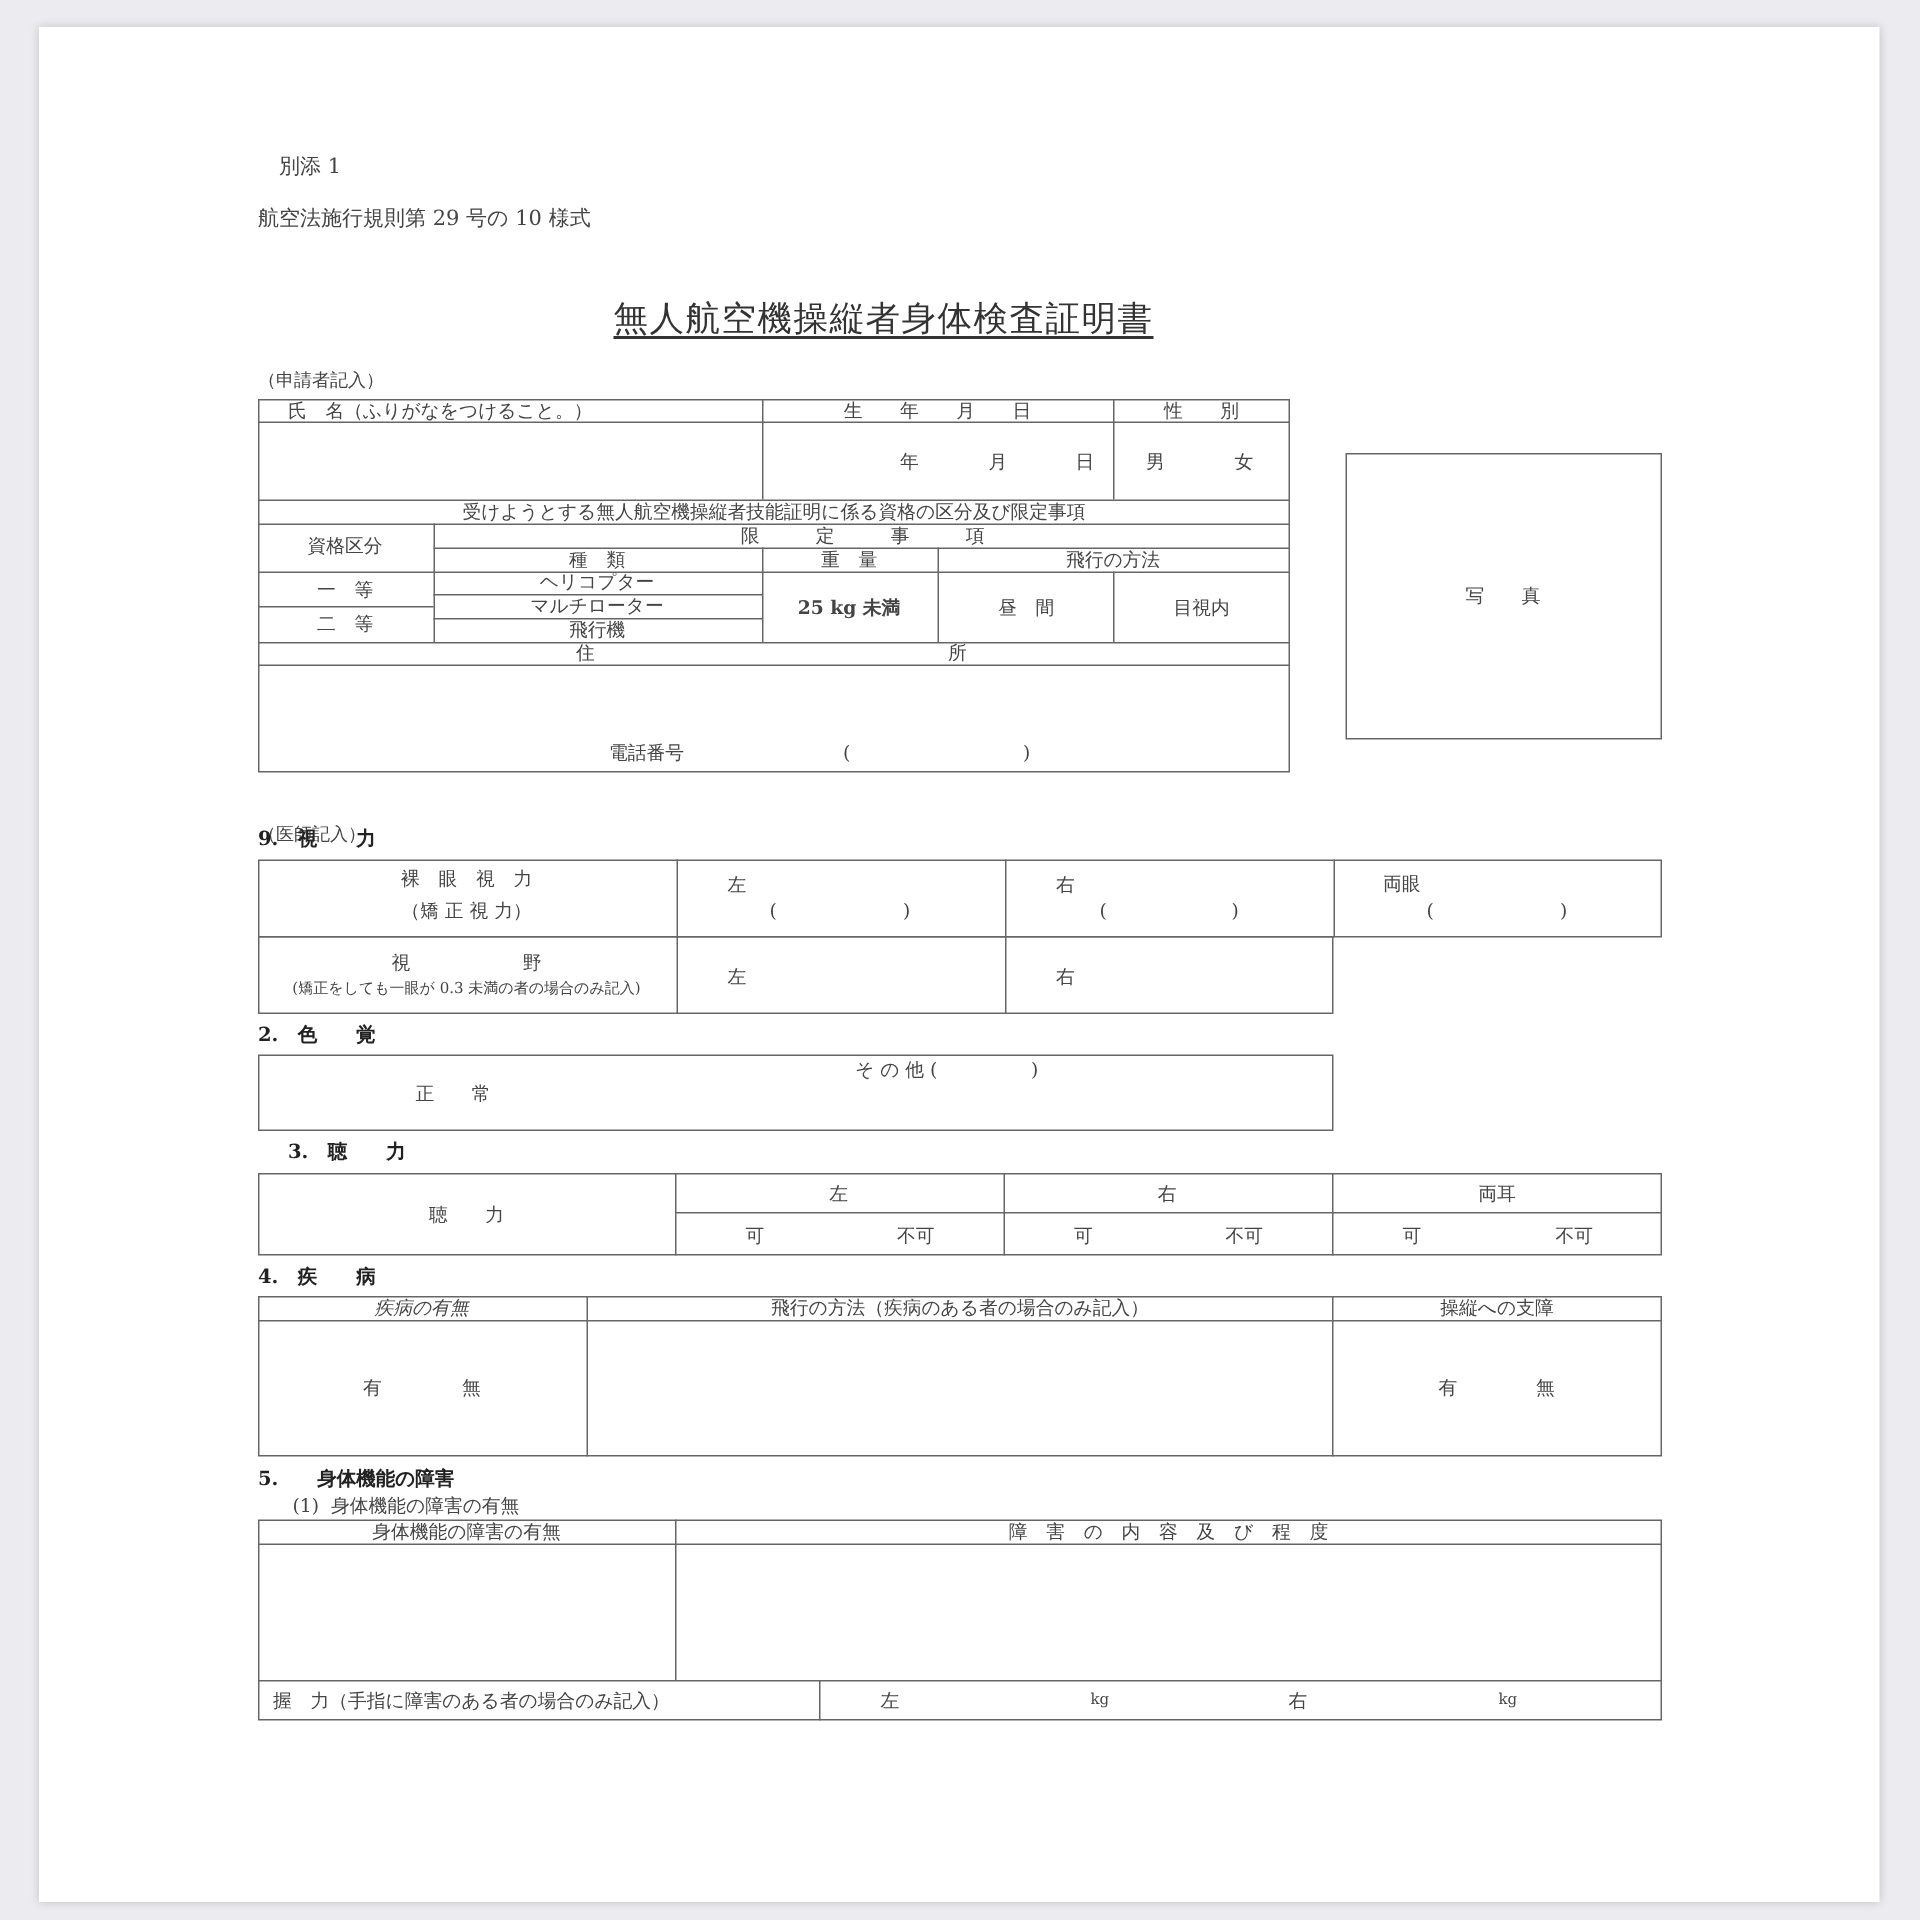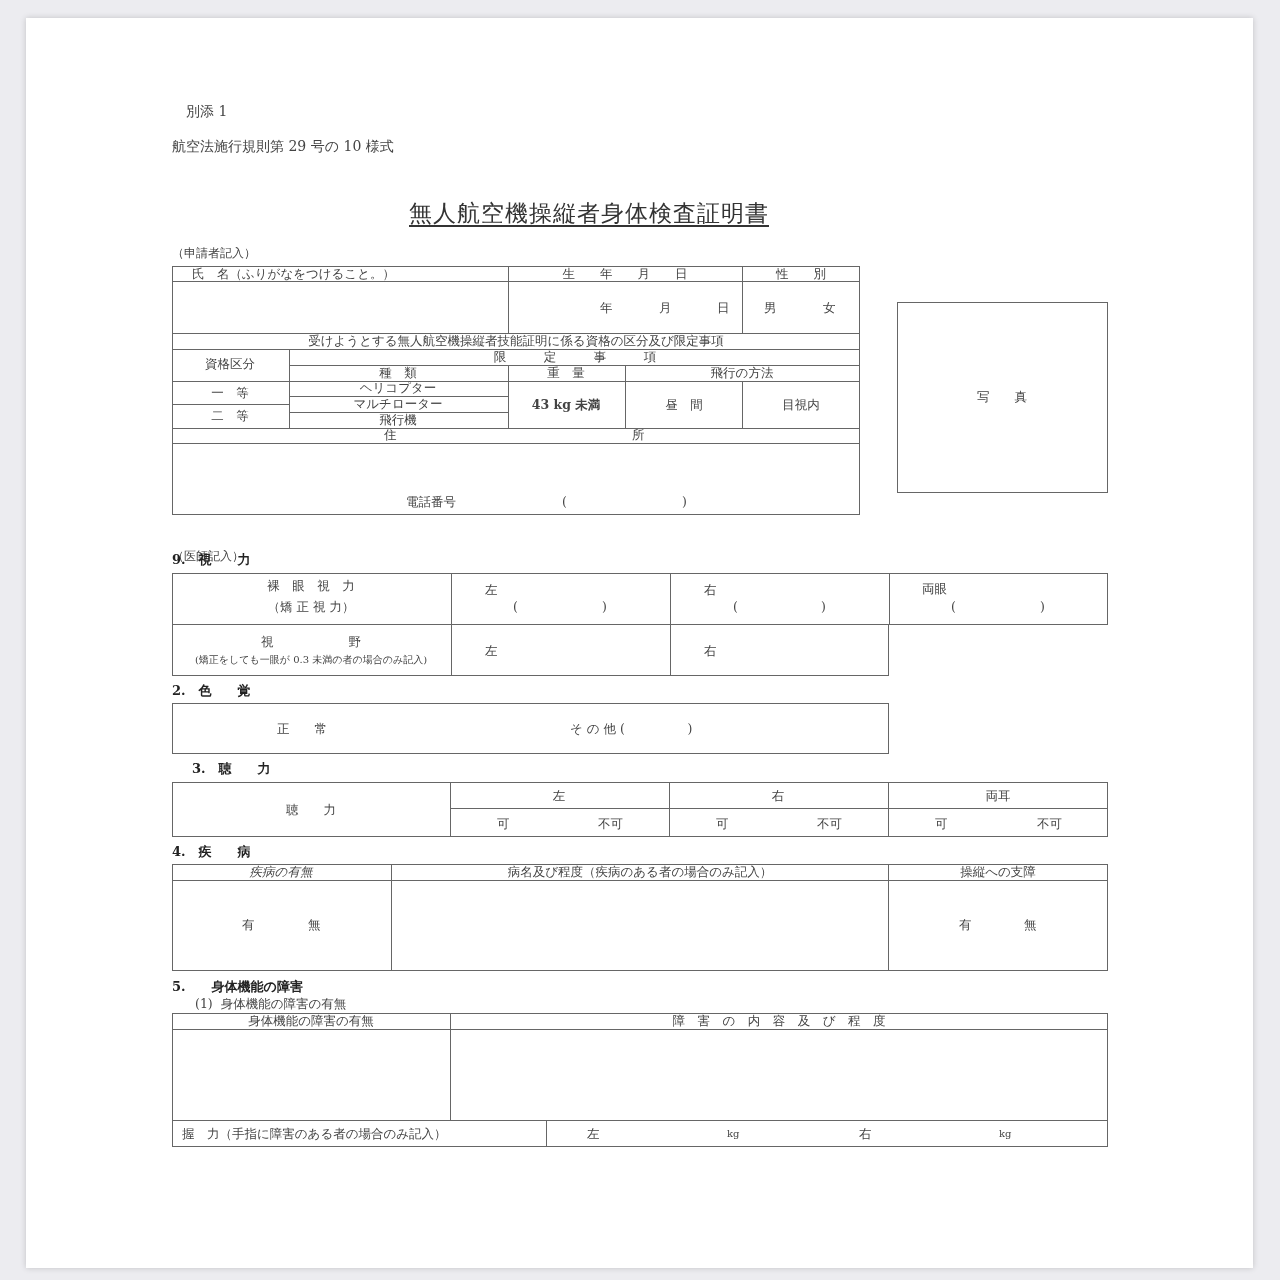--- a/index.html
+++ b/index.html
@@ -67,21 +67,21 @@
 <span class="t c" style="left:575px;top:351px;">限　　　定　　　事　　　項</span>
 <span class="t c" style="left:398px;top:367px;">種　類</span>
 <span class="t c" style="left:566px;top:367px;">重　量</span>
 <span class="t c" style="left:742px;top:367px;">飛行の方法</span>
 
 <span class="t c" style="left:230px;top:387px;">一　等</span>
 <span class="t c" style="left:230px;top:410px;">二　等</span>
 <span class="t c" style="left:398px;top:382px;">ヘリコプター</span>
 <span class="t c" style="left:398px;top:398px;">マルチローター</span>
 <span class="t c" style="left:398px;top:414px;">飛行機</span>
-<span class="t c" style="left:566px;top:399px;font-weight:bold;">43 kg 未満</span>
+<span class="t c" style="left:566px;top:399px;font-weight:bold;">25 kg 未満</span>
 <span class="t c" style="left:684px;top:399px;">昼　間</span>
 <span class="t c" style="left:801px;top:399px;">目視内</span>
 
 <span class="t" style="left:384px;top:429px;">住</span>
 <span class="t" style="left:632px;top:429px;">所</span>
 <div class="field" style="left:174px;top:445px;width:684px;height:46px;"></div>
 <span class="t" style="left:406px;top:496px;">電話番号</span>
 <span class="t" style="left:562px;top:496px;">(</span>
 <div class="field" style="left:572px;top:493px;width:108px;height:18px;"></div>
 <span class="t" style="left:682px;top:496px;">)</span>
@@ -116,21 +116,21 @@
 <span class="t c" style="left:311px;top:636px;">視　　　　　　野</span>
 <span class="t c small" style="left:311px;top:655px;">(矯正をしても一眼が 0.3 未満の者の場合のみ記入)</span>
 <span class="t" style="left:485px;top:645px;">左</span>
 <div class="field" style="left:500px;top:630px;width:160px;height:40px;"></div>
 <span class="t" style="left:704px;top:645px;">右</span>
 <div class="field" style="left:720px;top:630px;width:160px;height:40px;"></div>
 
 <span class="t sec" style="left:172px;top:684px;">2.　色　　覚</span>
 <div class="box" style="left:172px;top:703px;width:717px;height:51px;"></div>
 <span class="t" style="left:277px;top:723px;">正　　常</span>
-<span class="t" style="left:570px;top:723px;">そ の 他 (　　　　　)</span>
+<span class="t" style="left:570px;top:707px;">そ の 他 (　　　　　)</span>
 
 <span class="t sec" style="left:172px;top:762px;margin-left:20px;">3.　聴　　力</span>
 <div class="box" style="left:172px;top:782px;width:936px;height:55px;"></div>
 <div class="vl" style="left:450px;top:782px;height:55px;"></div>
 <div class="vl" style="left:669px;top:782px;height:55px;"></div>
 <div class="vl" style="left:888px;top:782px;height:55px;"></div>
 <div class="hl" style="left:450px;top:808px;width:658px;"></div>
 <span class="t c" style="left:311px;top:804px;">聴　　力</span>
 <span class="t c" style="left:559px;top:790px;">左</span>
 <span class="t c" style="left:778px;top:790px;">右</span>
@@ -141,21 +141,21 @@
 <span class="t" style="left:817px;top:818px;">不可</span>
 <span class="t" style="left:935px;top:818px;">可</span>
 <span class="t" style="left:1037px;top:818px;">不可</span>
 
 <span class="t sec" style="left:172px;top:845px;">4.　疾　　病</span>
 <div class="box" style="left:172px;top:864px;width:936px;height:107px;"></div>
 <div class="hl" style="left:172px;top:880px;width:936px;"></div>
 <div class="vl" style="left:391px;top:864px;height:107px;"></div>
 <div class="vl" style="left:888px;top:864px;height:107px;"></div>
 <span class="t c" style="left:281px;top:866px;font-style:italic;">疾病の有無</span>
-<span class="t c" style="left:640px;top:866px;">病名及び程度（疾病のある者の場合のみ記入）</span>
+<span class="t c" style="left:640px;top:866px;">飛行の方法（疾病のある者の場合のみ記入）</span>
 <span class="t c" style="left:998px;top:866px;">操縦への支障</span>
 <span class="t" style="left:242px;top:919px;">有</span>
 <span class="t" style="left:308px;top:919px;">無</span>
 <div class="field" style="left:393px;top:882px;width:494px;height:88px;"></div>
 <span class="t" style="left:959px;top:919px;">有</span>
 <span class="t" style="left:1024px;top:919px;">無</span>
 
 <span class="t sec" style="left:172px;top:980px;">5.　　身体機能の障害</span>
 <span class="t" style="left:195px;top:998px;">(1)  身体機能の障害の有無</span>
 <div class="box" style="left:172px;top:1013px;width:936px;height:134px;"></div>

